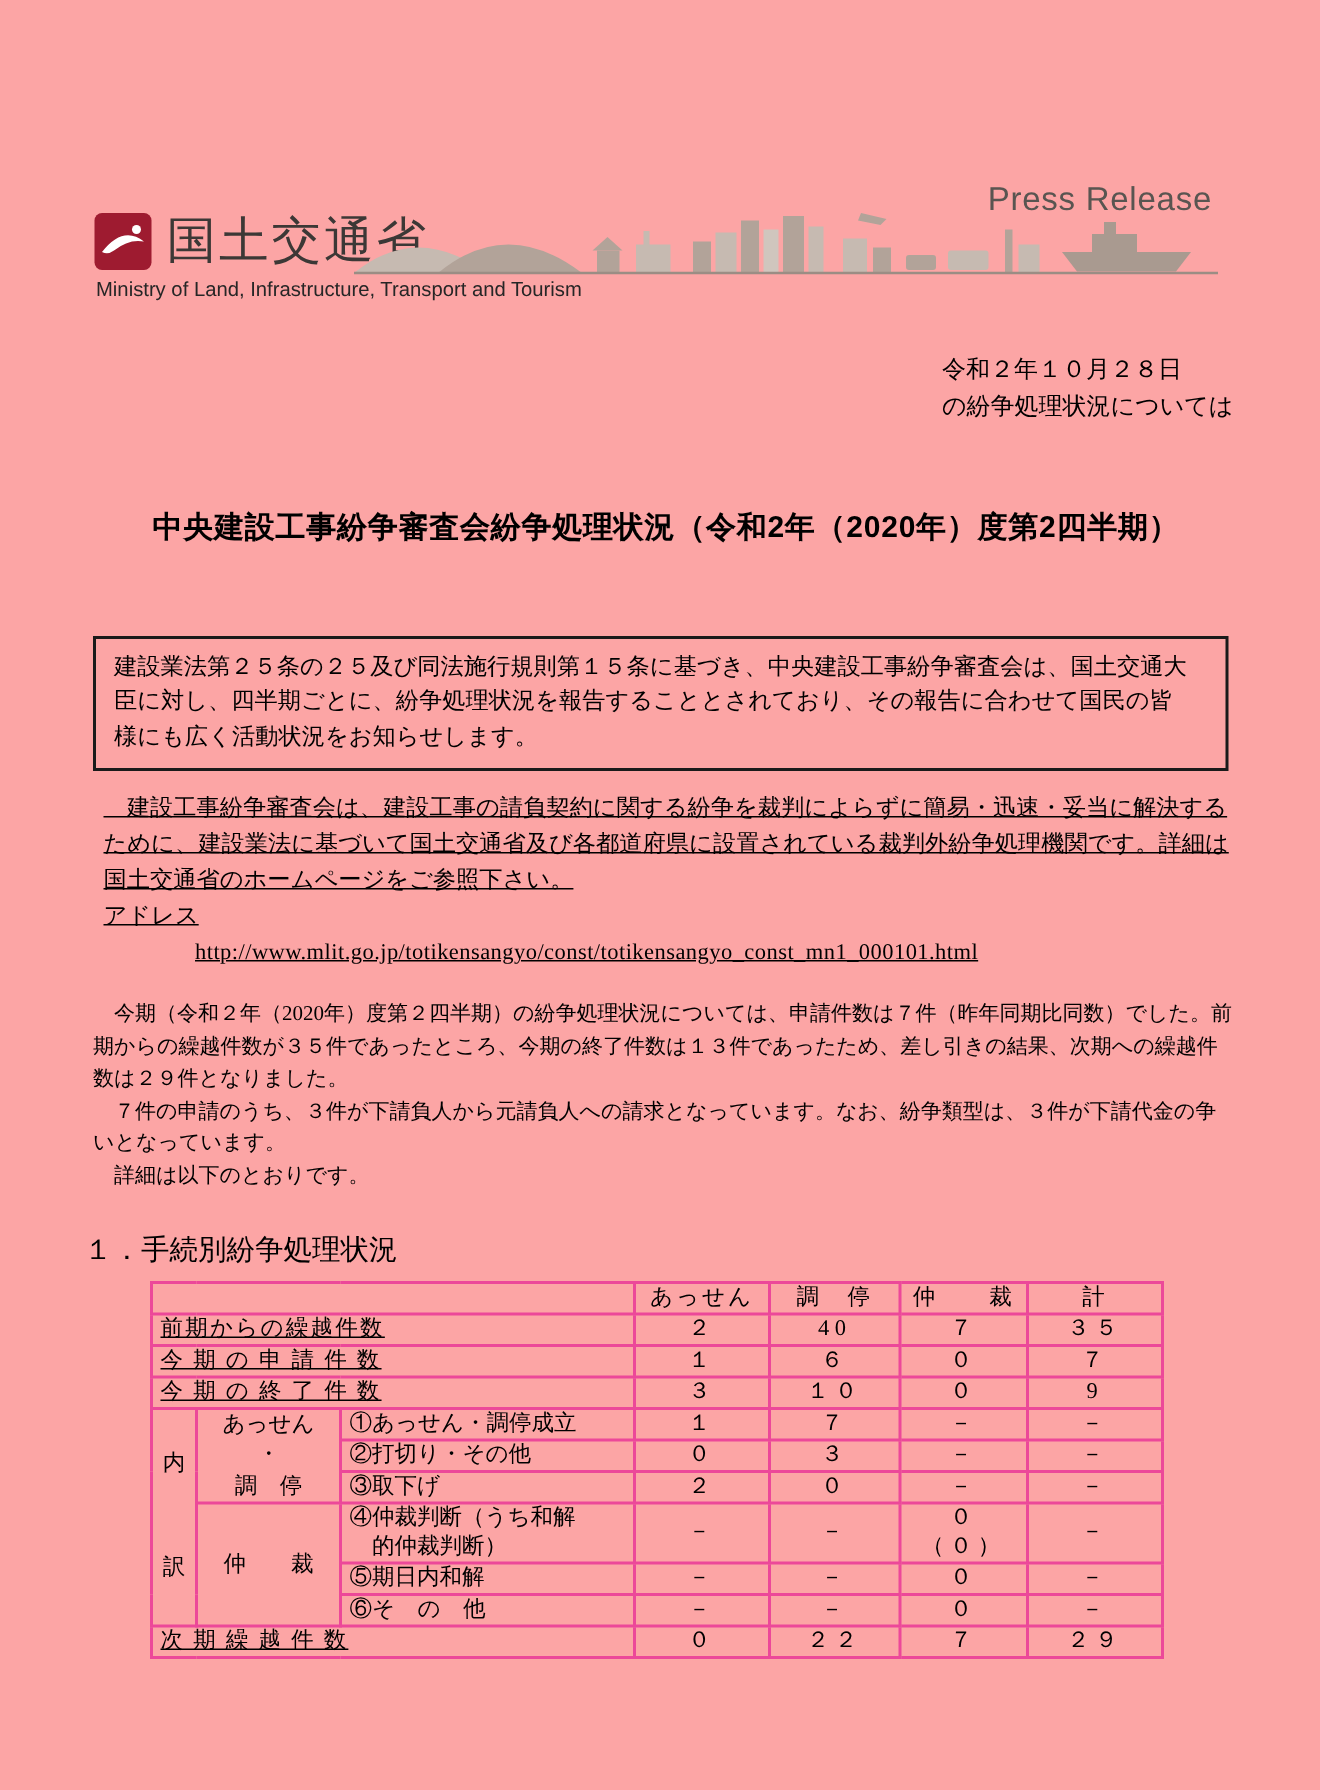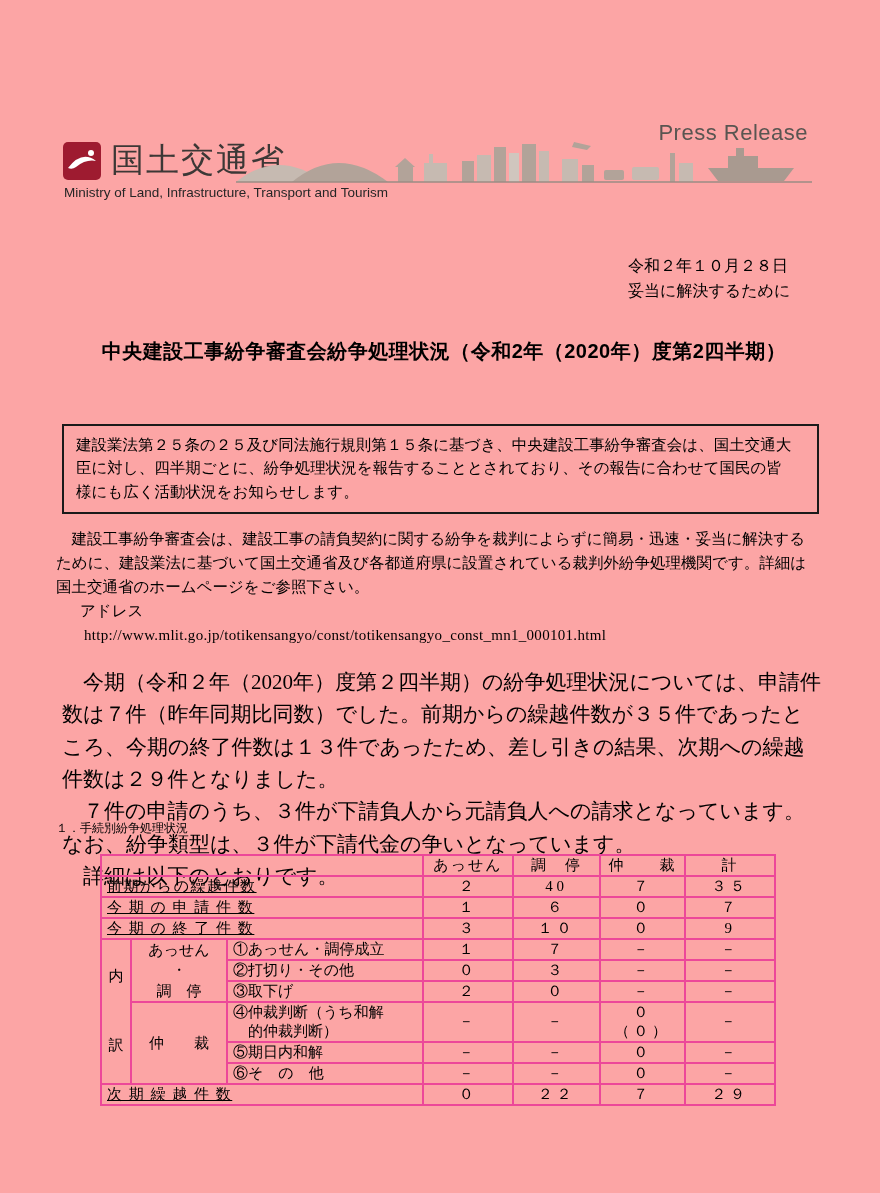--- a/index.html
+++ b/index.html
@@ -55,21 +55,21 @@
     font-family: "Liberation Sans", sans-serif;
     font-size: 13.5px;
     color: #262626;
     white-space: nowrap;
   }
 
   
   .date-block {
     position: absolute;
     left: 628px;
-    top: 254px;
+    top: 235px;
     font-size: 16px;
     line-height: 1.55;
     color: #000;
     white-space: nowrap;
   }
   .doc-title {
     position: absolute;
     top: 338px;
     left: 4px;
     width: 100%;
@@ -91,52 +91,53 @@
     padding: 7px 20px 9px 12px;
     font-size: 15.5px;
     line-height: 1.5;
     color: #000;
   }
 
   
   .intro-block {
     position: absolute;
     top: 527px;
-    left: 56px;
+    left: 69px;
     width: 762px;
     font-size: 15.5px;
     line-height: 1.54;
     color: #000;
+    text-decoration: underline;
   }
   .intro-block p { margin: 0; }
-  .address-line { margin-left: 24px; }
+  .address-line { }
   .url-line {
-    margin-left: 28px;
+    margin-left: 61px;
     margin-top: 2px;
     font-size: 15px;
     letter-spacing: 0.3px;
     color: #000;
     white-space: nowrap;
   }
   .body-block {
     position: absolute;
     top: 666px;
     left: 62px;
     width: 762px;
-    font-size: 21px;
+    font-size: 14px;
     line-height: 1.54;
     color: #000;
   }
   .body-block p { margin: 0; }
 
   .section-heading {
     position: absolute;
     top: 820px;
     left: 56px;
-    font-size: 12px;
+    font-size: 19px;
     color: #000;
   }
 
   
   .dispute-table {
     position: absolute;
     top: 854px;
     left: 100px;
     border-collapse: collapse;
     border: 2px solid #000;
@@ -212,21 +213,21 @@
     <rect x="492" y="20" width="30" height="12" fill="#a99a90"></rect>
     <rect x="500" y="12" width="8" height="9" fill="#a99a90"></rect>
     <path d="M472 32 h86 l-10 13 h-66 z" fill="#a99a90"></path>
     <line x1="0" y1="46" x2="576" y2="46" stroke="#9b8d84" stroke-width="1.6"></line>
   </svg>
 
   <div class="logo-subtitle">Ministry of Land, Infrastructure, Transport and Tourism</div>
 
   <div class="date-block">
     <div>令和２年１０月２８日</div>
-    <div>妥当に解決するために</div>
+    <div>の紛争処理状況については</div>
   </div>
 
   <div class="doc-title">中央建設工事紛争審査会紛争処理状況（令和2年（2020年）度第2四半期）</div>
 
   <div class="notice-box">
     <span>建設業法第２５条の２５及び同法施行規則第１５条に基づき、中央建設工事紛争審査会は、国土交通大臣に対し、四半期ごとに、紛争処理状況を報告することとされており、その報告に合わせて国民の皆様にも広く活動状況をお知らせします。</span>
   </div>
 
   <div class="intro-block">
     <p>　建設工事紛争審査会は、建設工事の請負契約に関する紛争を裁判によらずに簡易・迅速・妥当に解決するために、建設業法に基づいて国土交通省及び各都道府県に設置されている裁判外紛争処理機関です。詳細は国土交通省のホームページをご参照下さい。</p>

